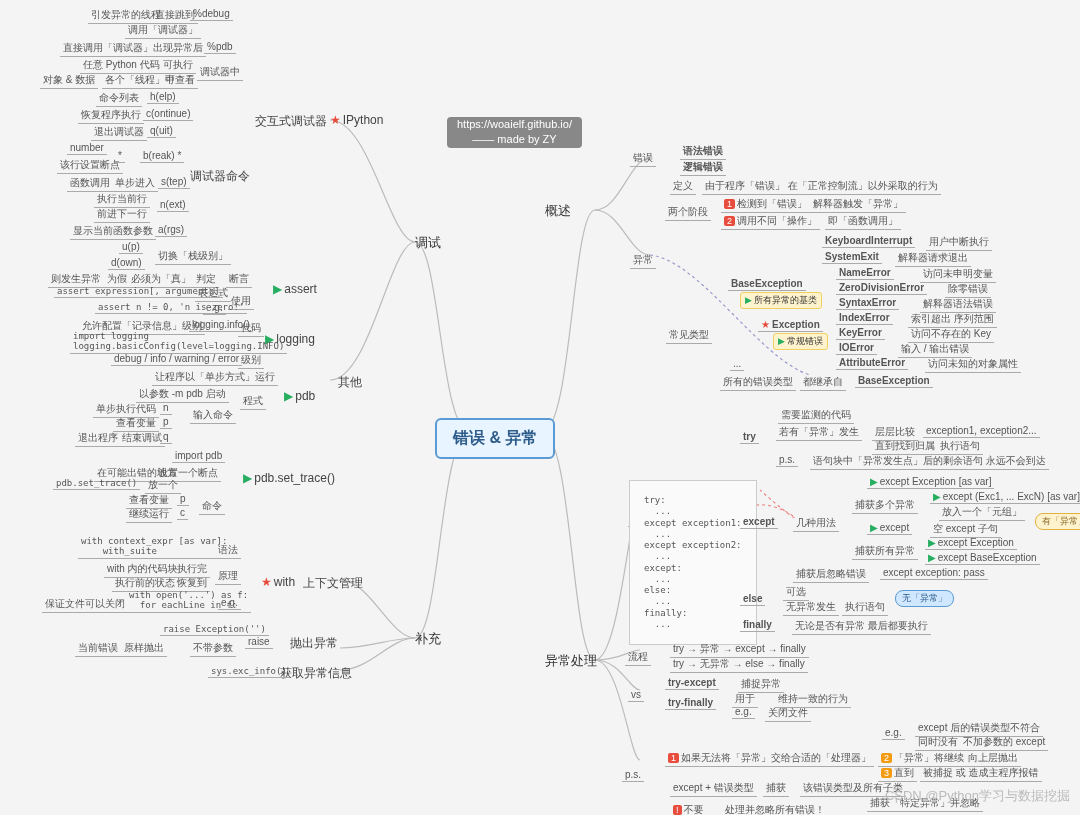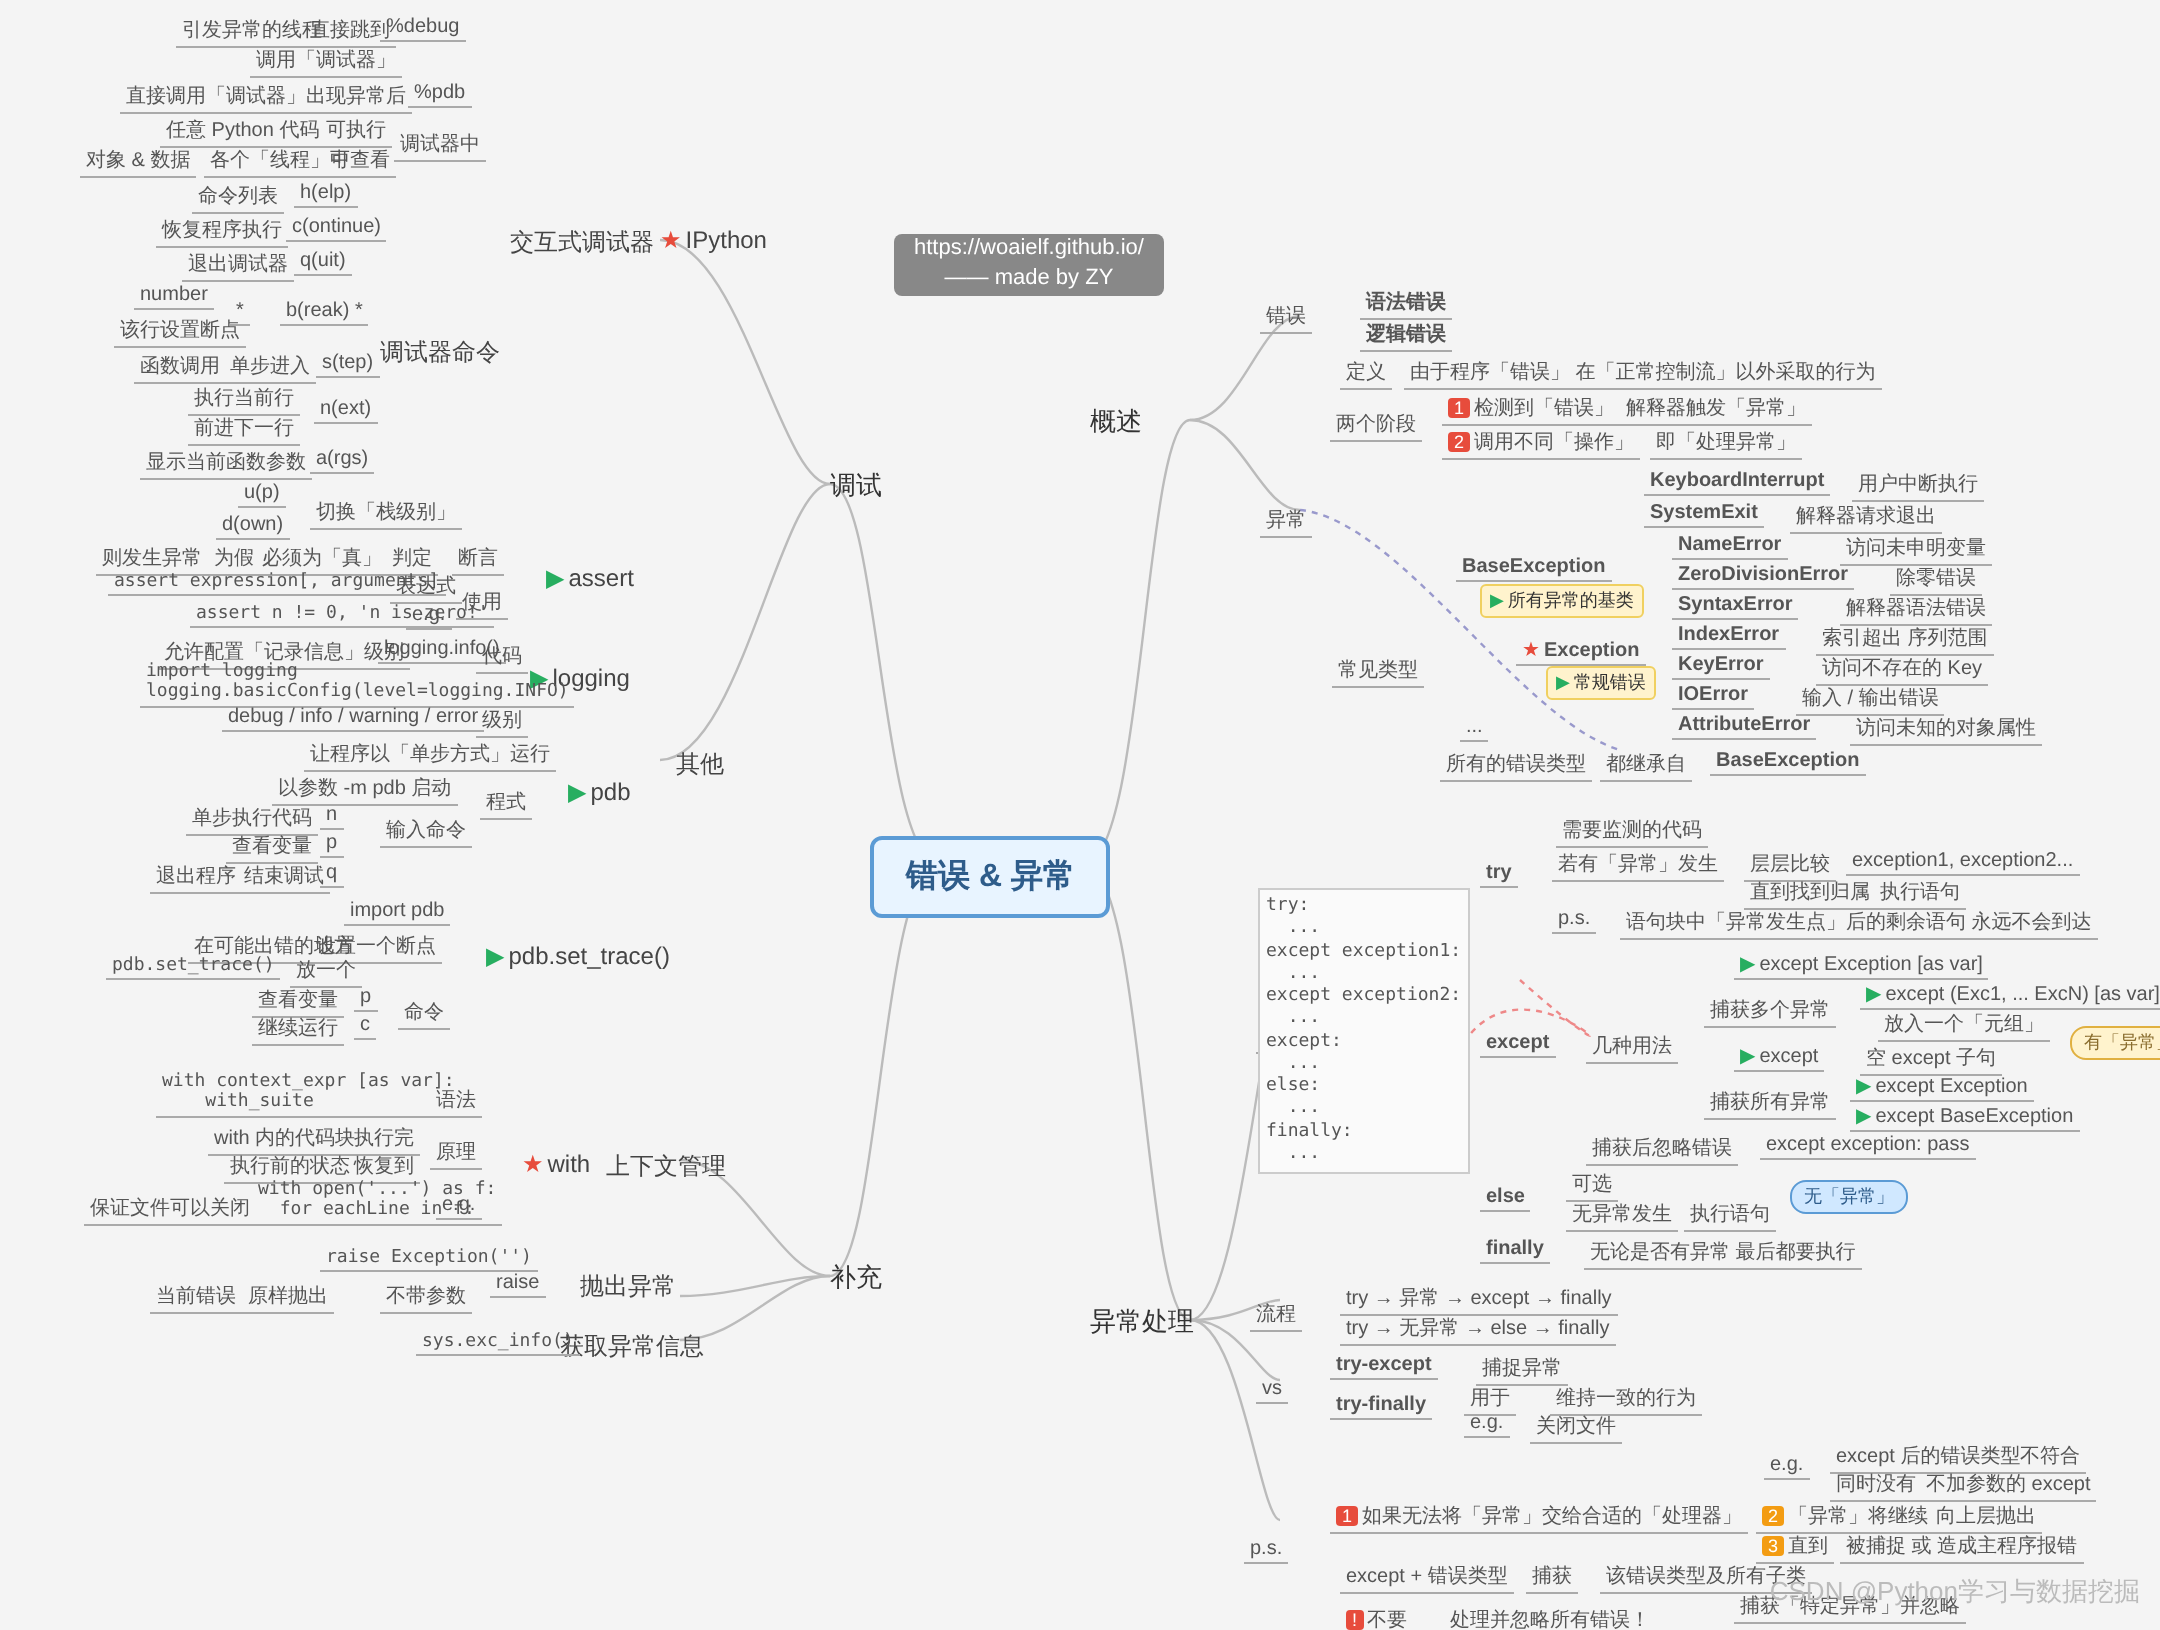--- a/index.html
+++ b/index.html
@@ -159,21 +159,21 @@
 <div class="node leaf" style="left:630px;top:150px"><span>错误</span></div>
 <div class="node leaf" style="left:680px;top:143px;font-weight:bold"><span>语法错误</span></div>
 <div class="node leaf" style="left:680px;top:159px;font-weight:bold"><span>逻辑错误</span></div>
 <div class="node leaf" style="left:630px;top:252px"><span>异常</span></div>
 <div class="node leaf" style="left:670px;top:178px"><span>定义</span></div>
 <div class="node leaf" style="left:702px;top:178px"><span>由于程序「错误」     在「正常控制流」以外采取的行为</span></div>
 <div class="node leaf" style="left:665px;top:204px"><span>两个阶段</span></div>
 <div class="node leaf" style="left:721px;top:196px"><span class="num">1</span><span>检测到「错误」</span></div>
 <div class="node leaf" style="left:810px;top:196px"><span>解释器触发「异常」</span></div>
 <div class="node leaf" style="left:721px;top:213px"><span class="num">2</span><span>调用不同「操作」</span></div>
-<div class="node leaf" style="left:825px;top:213px"><span>即「处理异常」</span></div>
+<div class="node leaf" style="left:825px;top:213px"><span>即「函数调用」</span></div>
 <div class="node leaf" style="left:666px;top:327px"><span>常见类型</span></div>
 <div class="node leaf" style="left:728px;top:277px;font-weight:bold"><span>BaseException</span></div>
 <div class="node badge" style="left:740px;top:292px"><span class="flag">▶</span><span>所有异常的基类</span></div>
 <div class="node leaf" style="left:758px;top:318px"><span class="star">★</span><span style="font-weight:bold">Exception</span></div>
 <div class="node badge" style="left:773px;top:333px"><span class="flag">▶</span><span>常规错误</span></div>
 <div class="node leaf" style="left:822px;top:234px;font-weight:bold"><span>KeyboardInterrupt</span></div>
 <div class="node leaf" style="left:926px;top:234px"><span>用户中断执行</span></div>
 <div class="node leaf" style="left:822px;top:250px;font-weight:bold"><span>SystemExit</span></div>
 <div class="node leaf" style="left:895px;top:250px"><span>解释器请求退出</span></div>
 <div class="node leaf" style="left:836px;top:266px;font-weight:bold"><span>NameError</span></div>
@@ -189,21 +189,21 @@
 <div class="node leaf" style="left:836px;top:341px;font-weight:bold"><span>IOError</span></div>
 <div class="node leaf" style="left:898px;top:341px"><span>输入 / 输出错误</span></div>
 <div class="node leaf" style="left:836px;top:356px;font-weight:bold"><span>AttributeError</span></div>
 <div class="node leaf" style="left:925px;top:356px"><span>访问未知的对象属性</span></div>
 <div class="node leaf" style="left:730px;top:357px"><span>...</span></div>
 <div class="node leaf" style="left:720px;top:374px"><span>所有的错误类型</span></div>
 <div class="node leaf" style="left:800px;top:374px"><span>都继承自</span></div>
 <div class="node leaf" style="left:855px;top:374px;font-weight:bold"><span>BaseException</span></div>
 
 <div class="node leaf" style="left:628px;top:510px"><span>语法</span></div>
-<div class="node leaf code" style="left:629px;top:444px;border:1px solid #ccc;padding:3px;line-height:1.25;background:#fafafa">try:<br>&nbsp;&nbsp;...<br>except exception1:<br>&nbsp;&nbsp;...<br>except exception2:<br>&nbsp;&nbsp;...<br>except:<br>&nbsp;&nbsp;...<br>else:<br>&nbsp;&nbsp;...<br>finally:<br>&nbsp;&nbsp;...</div>
+<div class="node leaf code" style="left:629px;top:480px;border:1px solid #ccc;padding:14px;line-height:1.25;background:#fafafa">try:<br>&nbsp;&nbsp;...<br>except exception1:<br>&nbsp;&nbsp;...<br>except exception2:<br>&nbsp;&nbsp;...<br>except:<br>&nbsp;&nbsp;...<br>else:<br>&nbsp;&nbsp;...<br>finally:<br>&nbsp;&nbsp;...</div>
 <div class="node leaf" style="left:740px;top:430px;font-weight:bold"><span>try</span></div>
 <div class="node leaf" style="left:778px;top:407px"><span>需要监测的代码</span></div>
 <div class="node leaf" style="left:776px;top:424px"><span>若有「异常」发生</span></div>
 <div class="node leaf" style="left:872px;top:424px"><span>层层比较</span></div>
 <div class="node leaf" style="left:923px;top:424px"><span>exception1, exception2...</span></div>
 <div class="node leaf" style="left:872px;top:438px"><span>直到找到归属</span></div>
 <div class="node leaf" style="left:937px;top:438px"><span>执行语句</span></div>
 <div class="node leaf" style="left:776px;top:453px">p.s.</div>
 <div class="node leaf" style="left:810px;top:453px"><span>语句块中「异常发生点」后的剩余语句     永远不会到达</span></div>
 <div class="node leaf" style="left:740px;top:515px;font-weight:bold"><span>except</span></div>

